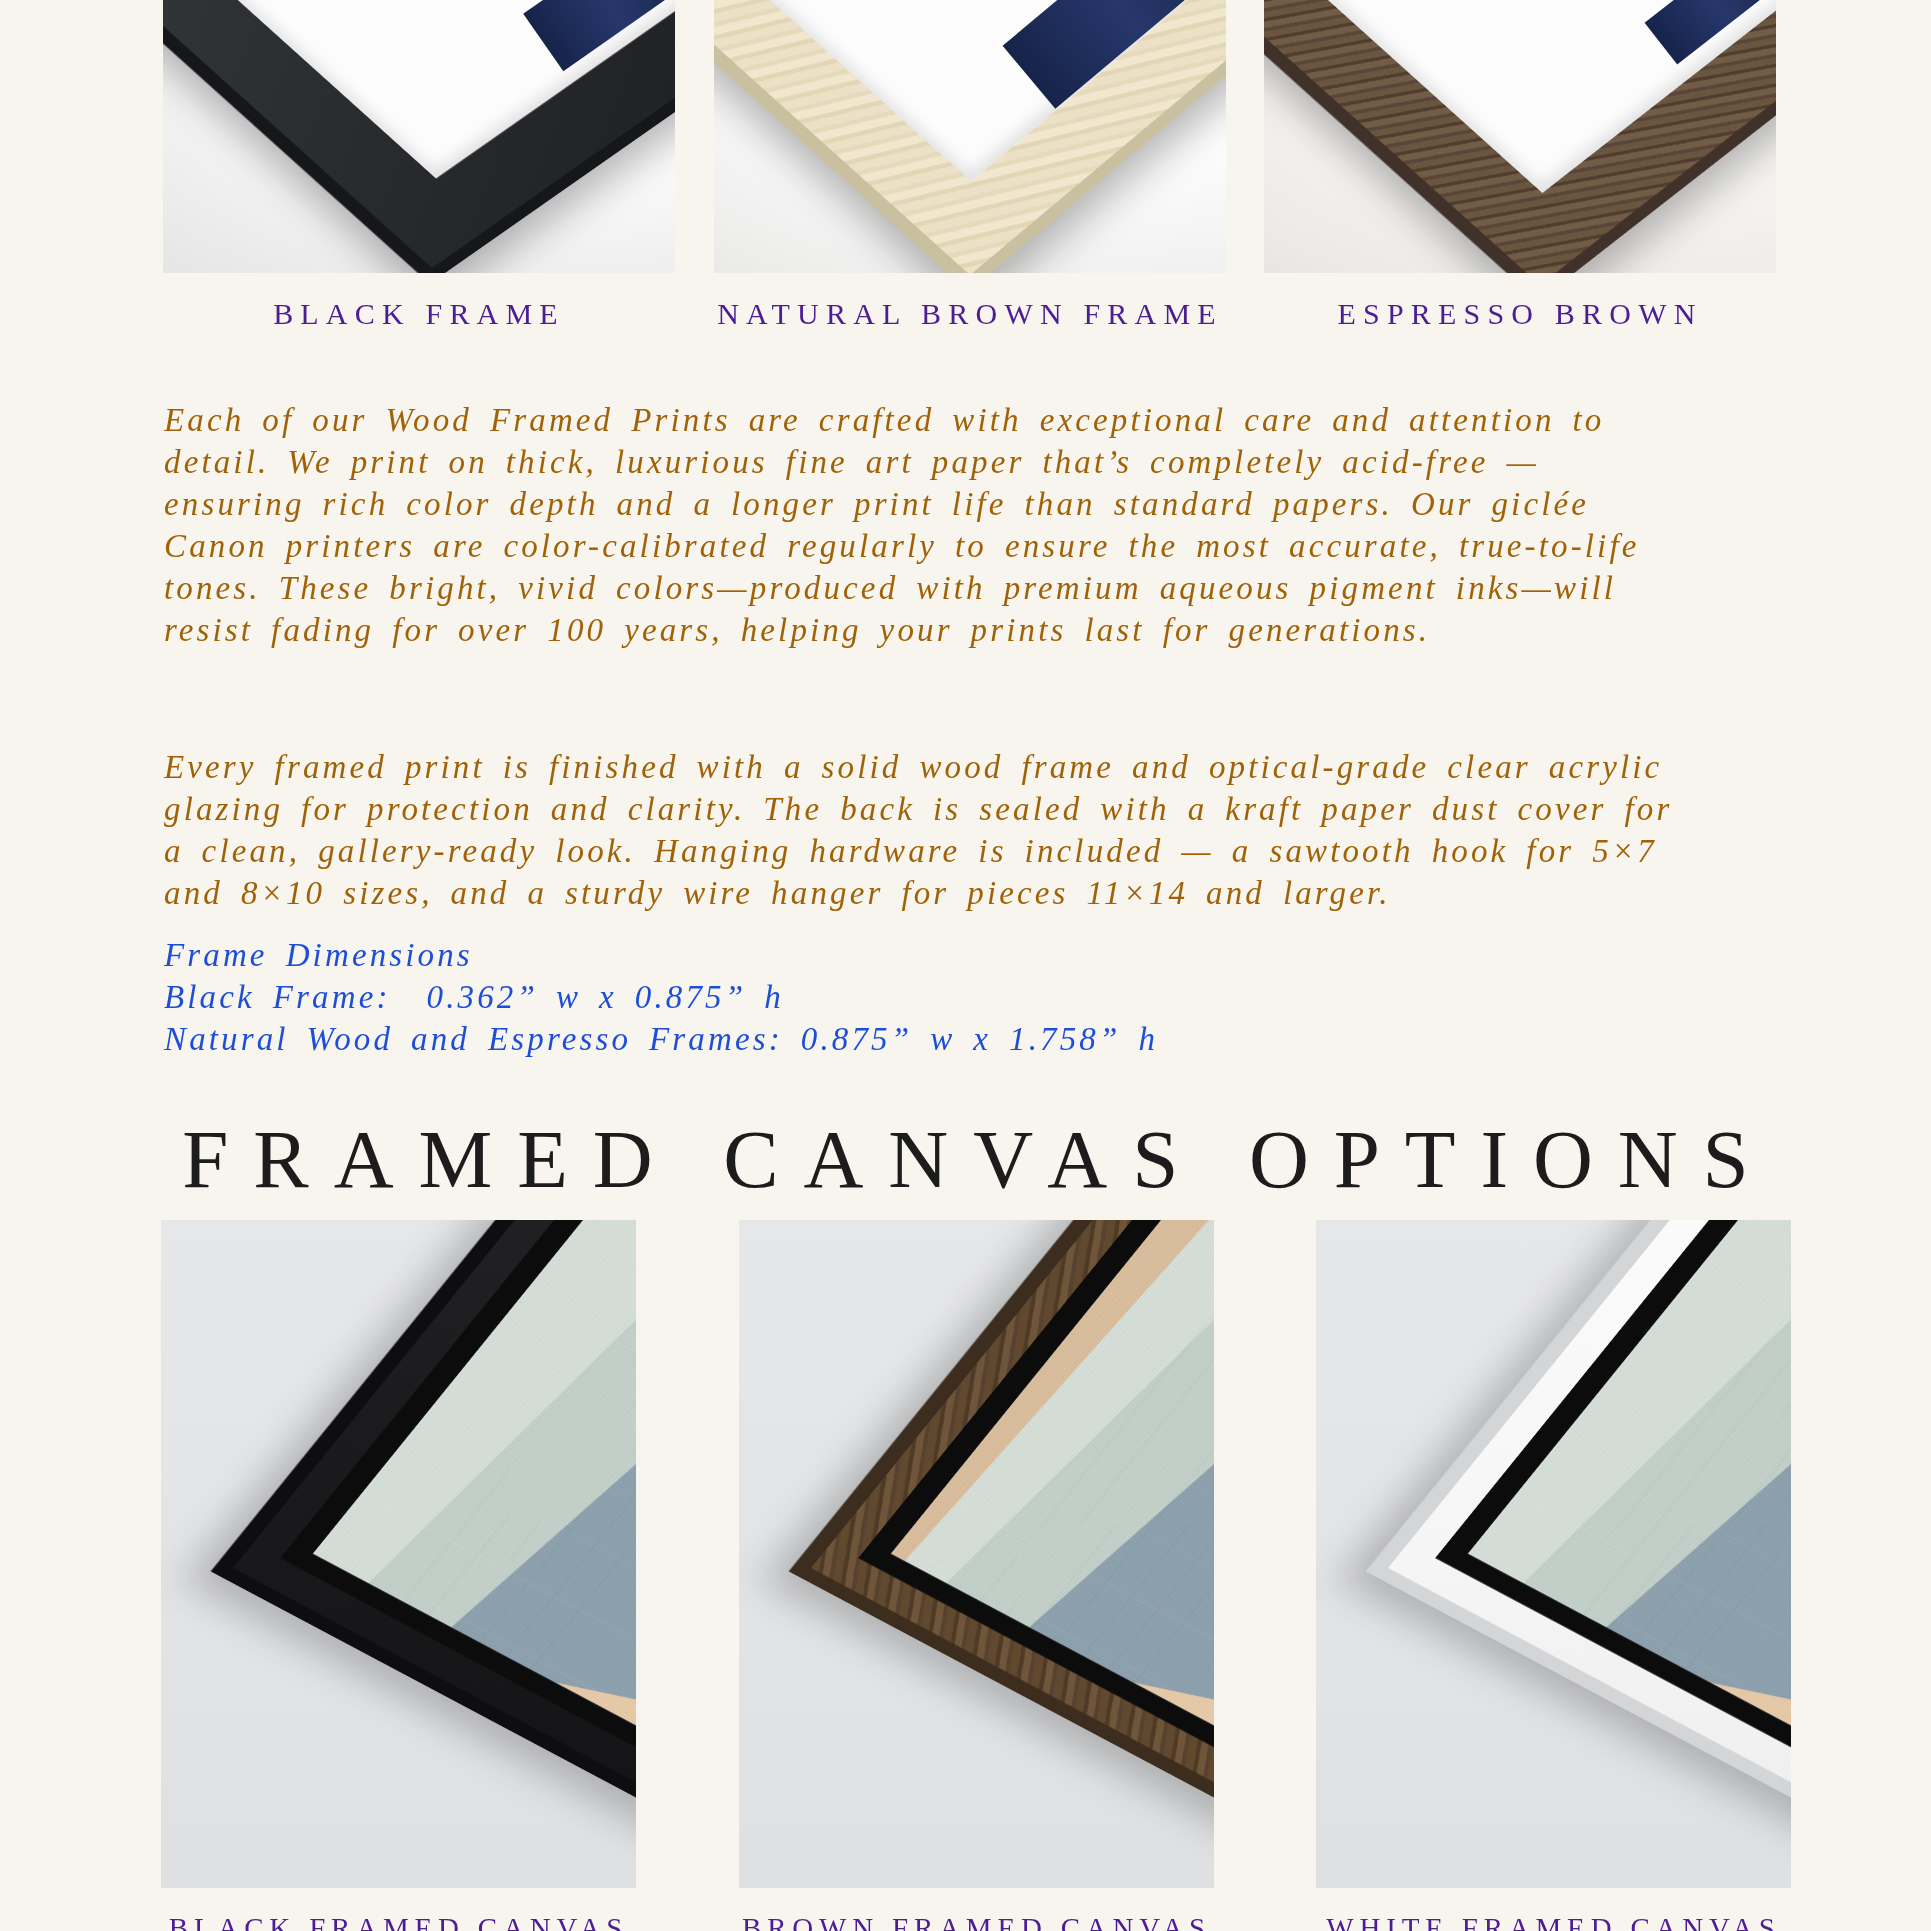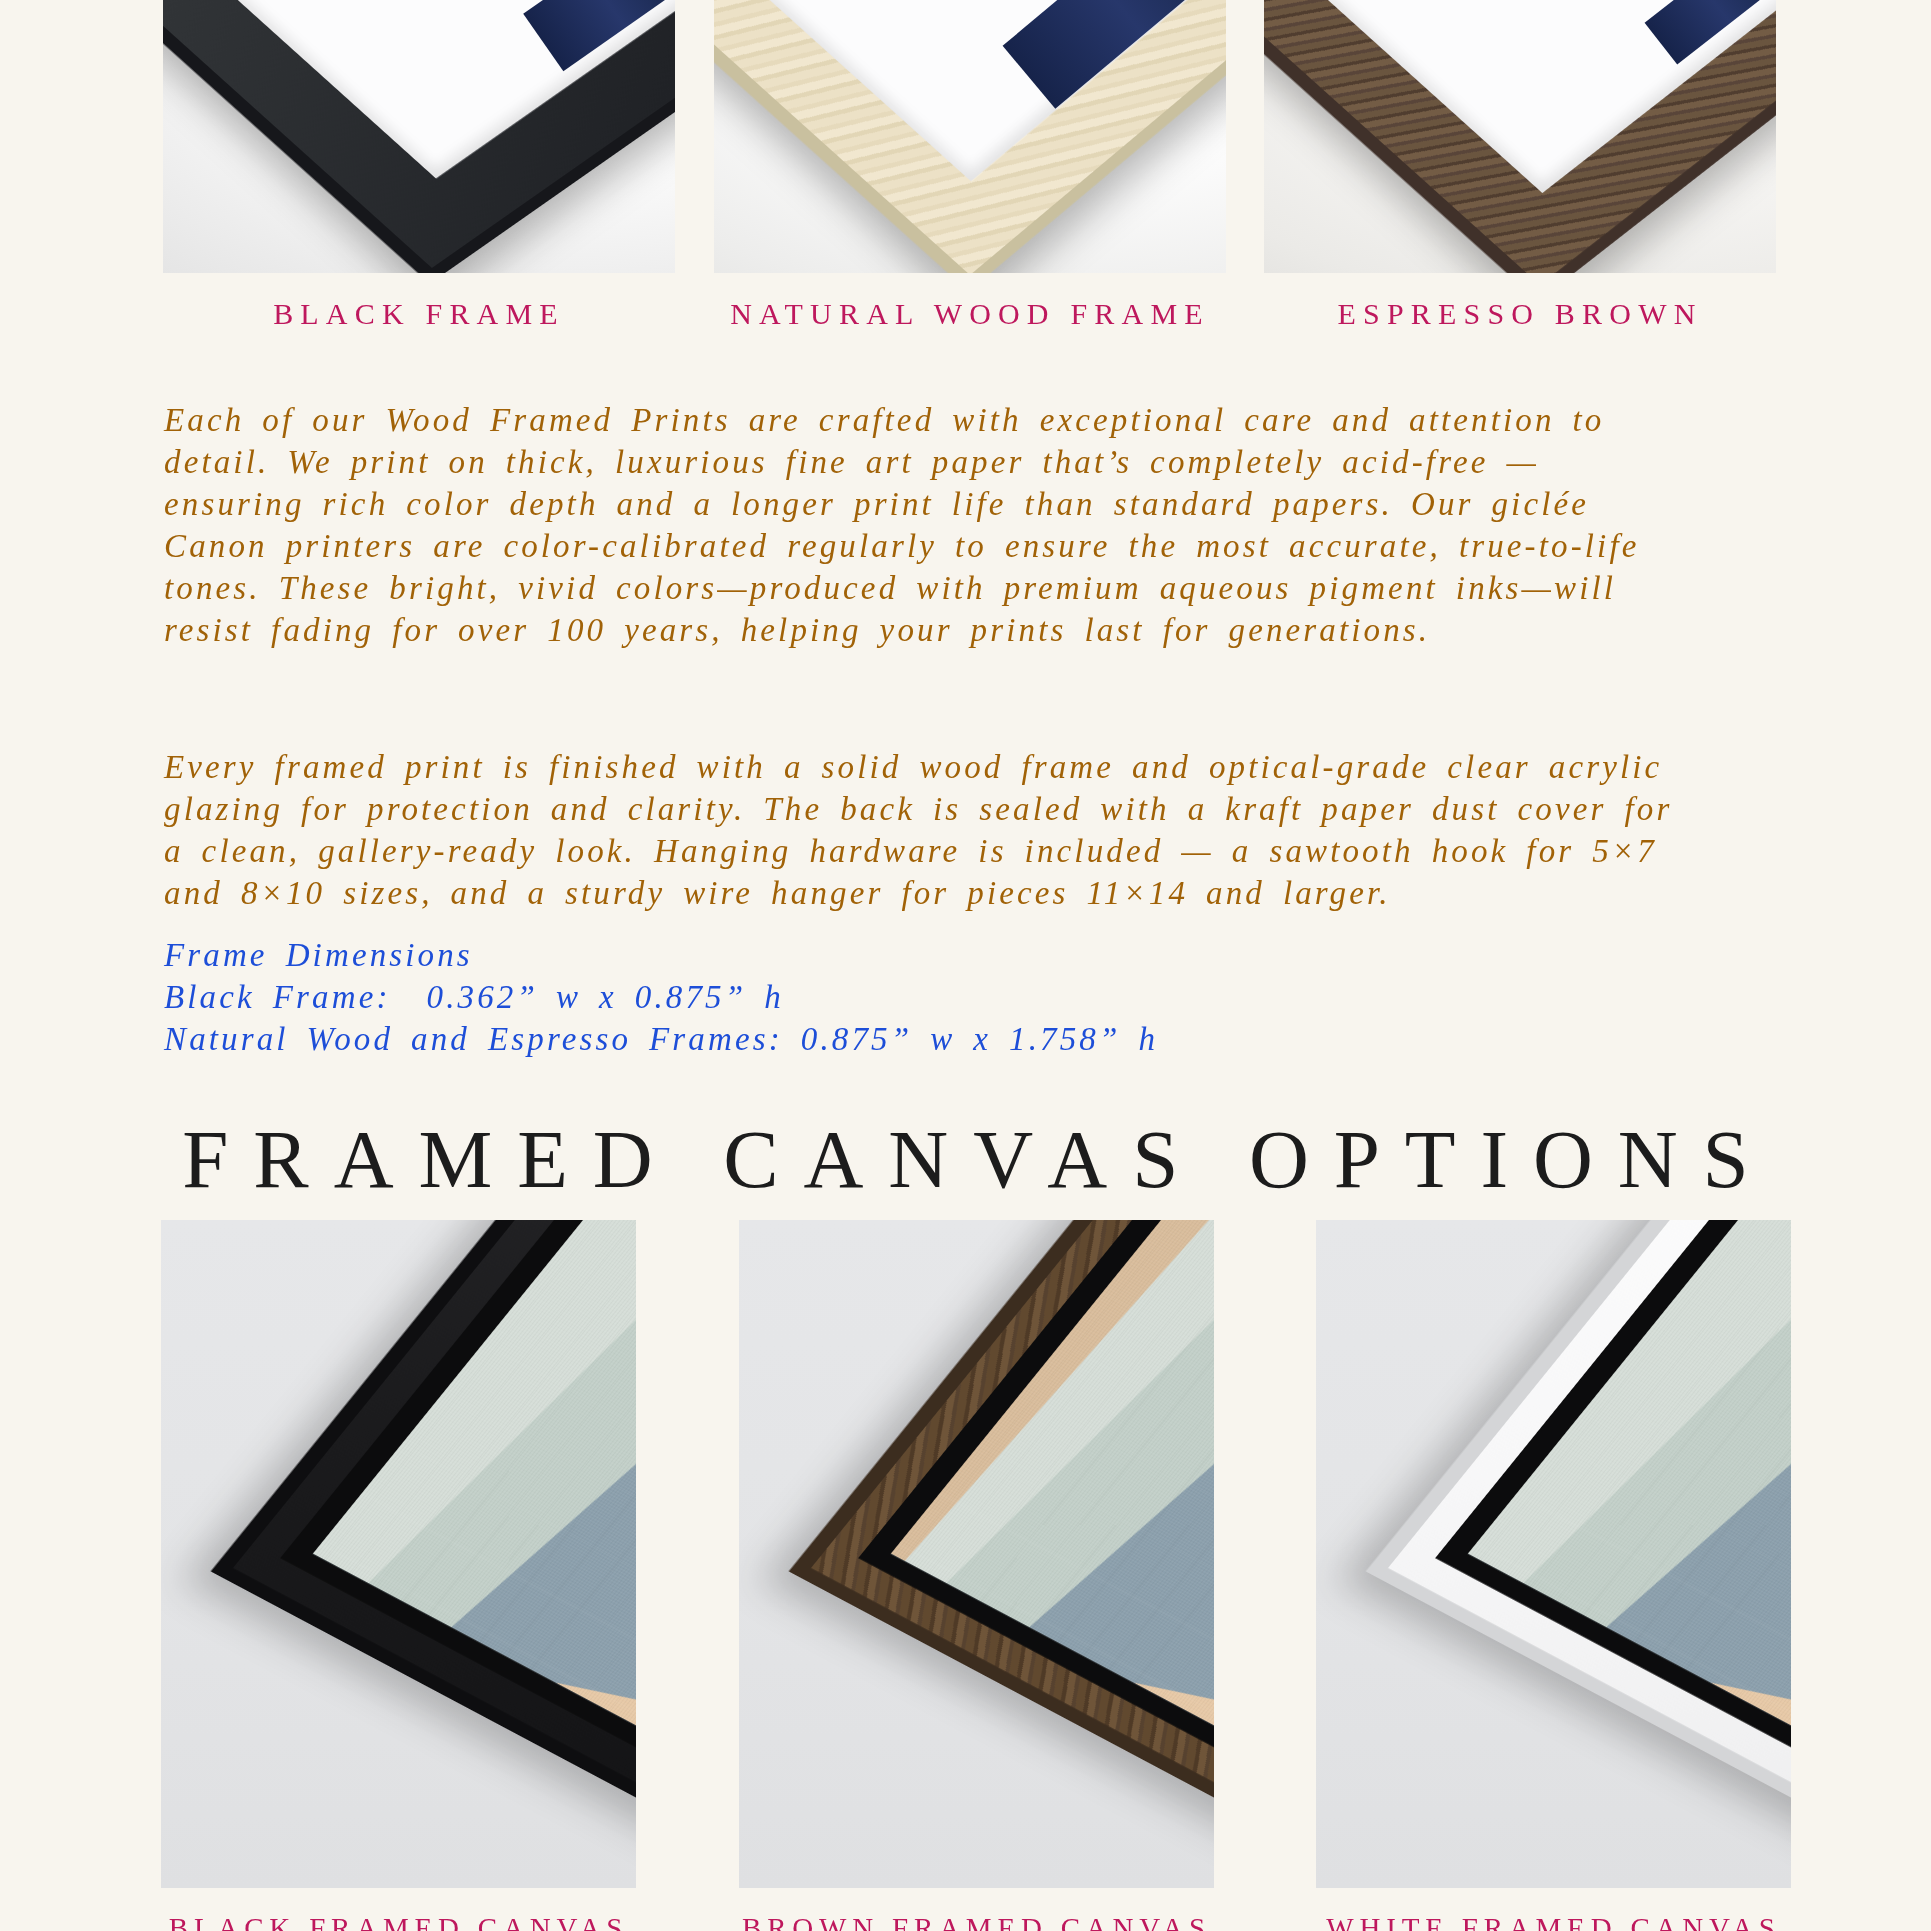--- a/index.html
+++ b/index.html
@@ -50,21 +50,21 @@
     background: linear-gradient(90deg, #16234a 0%, #27376b 45%, #1a2950 80%, #101d40 100%);
   }
 
   
   .frame-label, .canvas-label {
     position: absolute;
     text-align: center;
     letter-spacing: 0.24em;
     font-size: 30px;
     line-height: 37px;
-    color: #be185d;
+    color: #4c1d95;
     white-space: nowrap;
   }
   .frame-label { top: 295px; width: 512px; }
   .frame-label--0 { left: 163px; }
   .frame-label--1 { left: 714px; }
   .frame-label--2 { left: 1264px; }
 
   
   .para {
     position: absolute;
@@ -174,21 +174,21 @@
   </figure>
 
   <figure class="photo top-photo top-photo--espresso">
     <div class="fa" style="left:276px; top:-632px; --rot:-38deg; --skew:10deg;">
       <div class="mat"></div>
     </div>
     <div class="art-sliver" style="left:381px; top:-29px; width:150px; height:53px; transform:rotate(-38deg);"></div>
   </figure>
 
   <div class="frame-label frame-label--0">BLACK FRAME</div>
-  <div class="frame-label frame-label--1">NATURAL WOOD FRAME</div>
+  <div class="frame-label frame-label--1">NATURAL BROWN FRAME</div>
   <div class="frame-label frame-label--2">ESPRESSO BROWN</div>
 
   <p class="para para--1">Each of our Wood Framed Prints are crafted with exceptional care and attention to
 detail. We print on thick, luxurious fine art paper that’s completely acid-free —
 ensuring rich color depth and a longer print life than standard papers. Our giclée
 Canon printers are color-calibrated regularly to ensure the most accurate, true-to-life
 tones. These bright, vivid colors—produced with premium aqueous pigment inks—will
 resist fading for over 100 years, helping your prints last for generations.</p>
   <p class="para para--2">Every framed print is finished with a solid wood frame and optical-grade clear acrylic
 glazing for protection and clarity. The back is sealed with a kraft paper dust cover for

